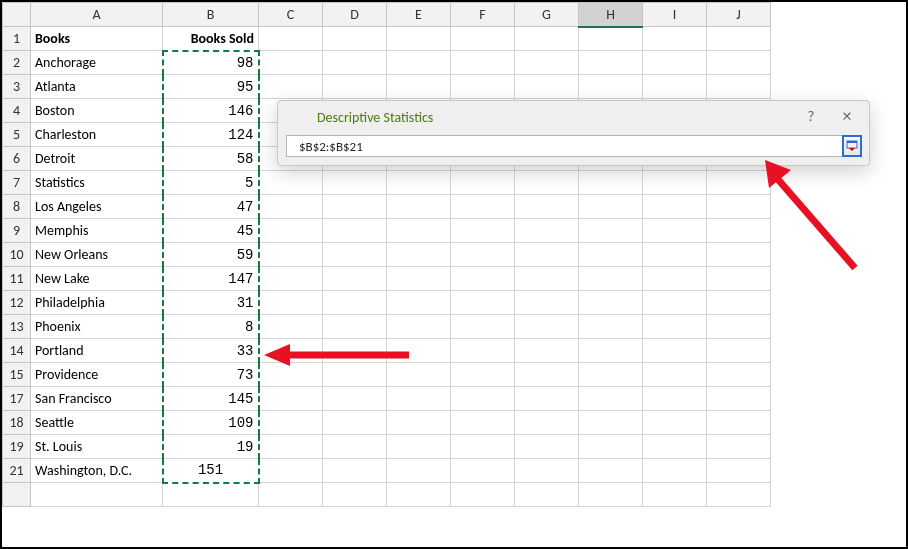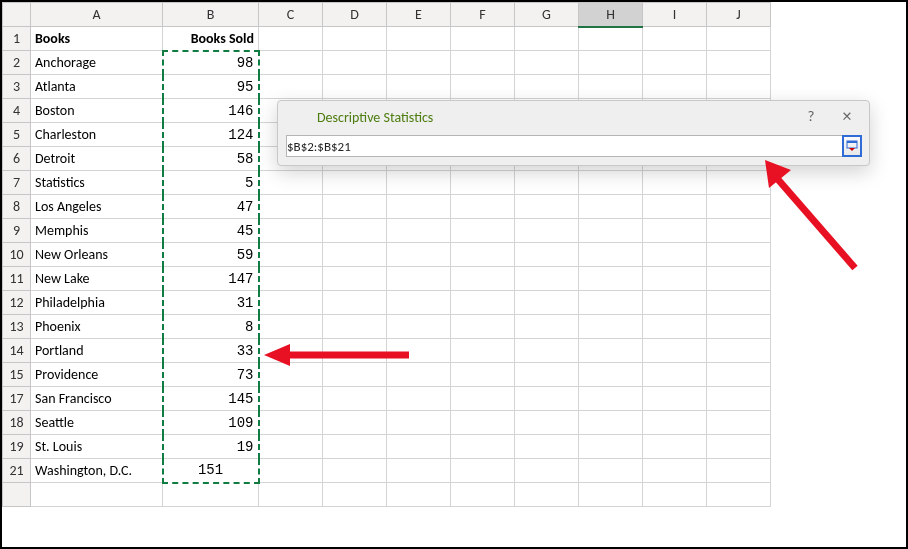--- a/index.html
+++ b/index.html
@@ -20,21 +20,21 @@
     
     .ants-top { border-top: 2px dashed #107c41 !important; }
     .ants-bottom { border-bottom: 2px dashed #107c41 !important; text-align: center; }
     .ants-left { border-left: 2px dashed #107c41 !important; font-family: Liberation Mono, monospace; }
     .ants-right { border-right: 2px dashed #107c41 !important; }
     
     .dialog { position: absolute; top: 98px; left: 275px; width: 593px; height: 66px; background: #efefef; border: 1px solid #c8c8c8; border-radius: 4px; box-shadow: 0 6px 20px rgba(0,0,0,0.18); }
     .dialog-title { position: absolute; top: 8px; left: 12px; color: #4d7c0f; font-size: 14px; margin-left: 27px; }
     .dialog-help { position: absolute; top: 6px; right: 48px; width: 20px; text-align: center; color: #666; font-size: 15px; cursor: pointer; }
     .dialog-close { position: absolute; top: 4px; right: 12px; width: 20px; text-align: center; color: #666; font-size: 18px; cursor: pointer; }
-    .dialog-input { position: absolute; top: 34px; left: 8px; width: 557px; height: 22px; border: 1px solid #b5b5b5; background: #fff; display: flex; align-items: center; padding: 0 0; font-size: 13px; color: #222; }
+    .dialog-input { position: absolute; top: 34px; left: 8px; width: 557px; height: 22px; border: 1px solid #b5b5b5; background: #fff; display: flex; align-items: center; padding: 0 12px; font-size: 13px; color: #222; }
     .collapse-btn { position: absolute; top: 34px; right: 7px; width: 20px; height: 22px; border: 2px solid #2e6bd6; background: linear-gradient(#fafafa,#e8e8e8); display: flex; align-items: center; justify-content: center; cursor: pointer; }
     .collapse-btn svg { width: 12px; height: 12px; }
     
     .arrow { position: absolute; pointer-events: none; }
   </style>
 </head>
 <body>
 
 <div class="sheet">
   <table>

